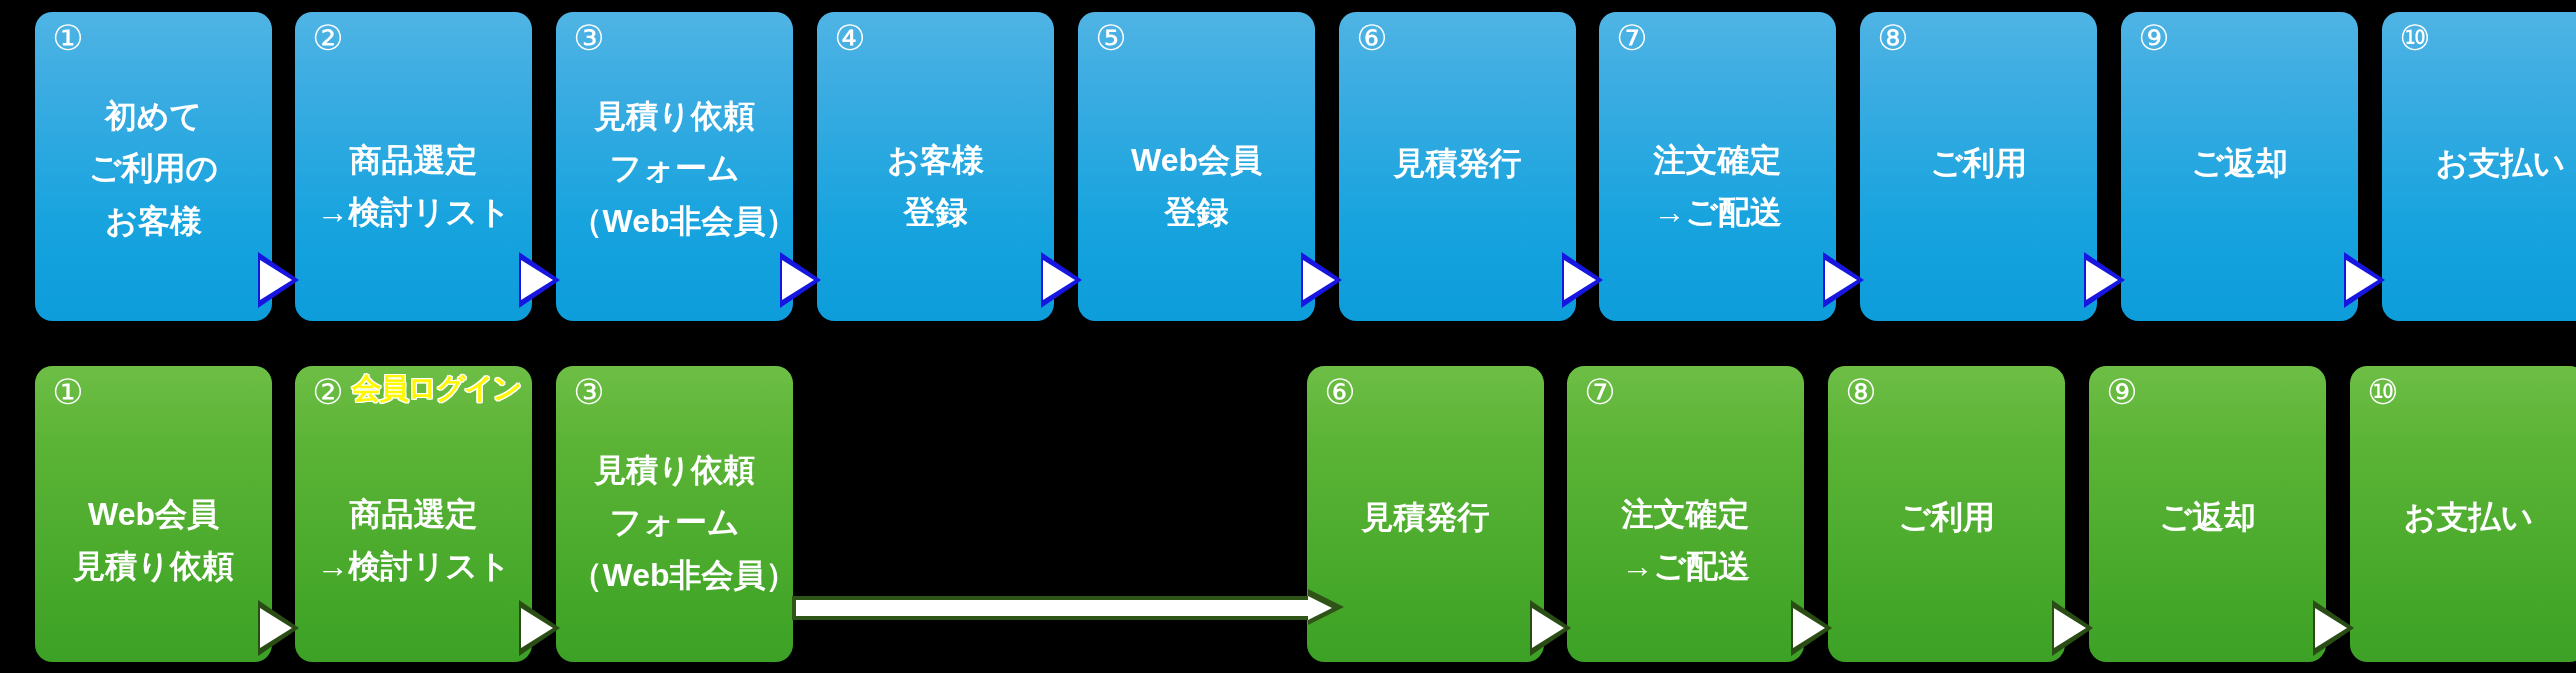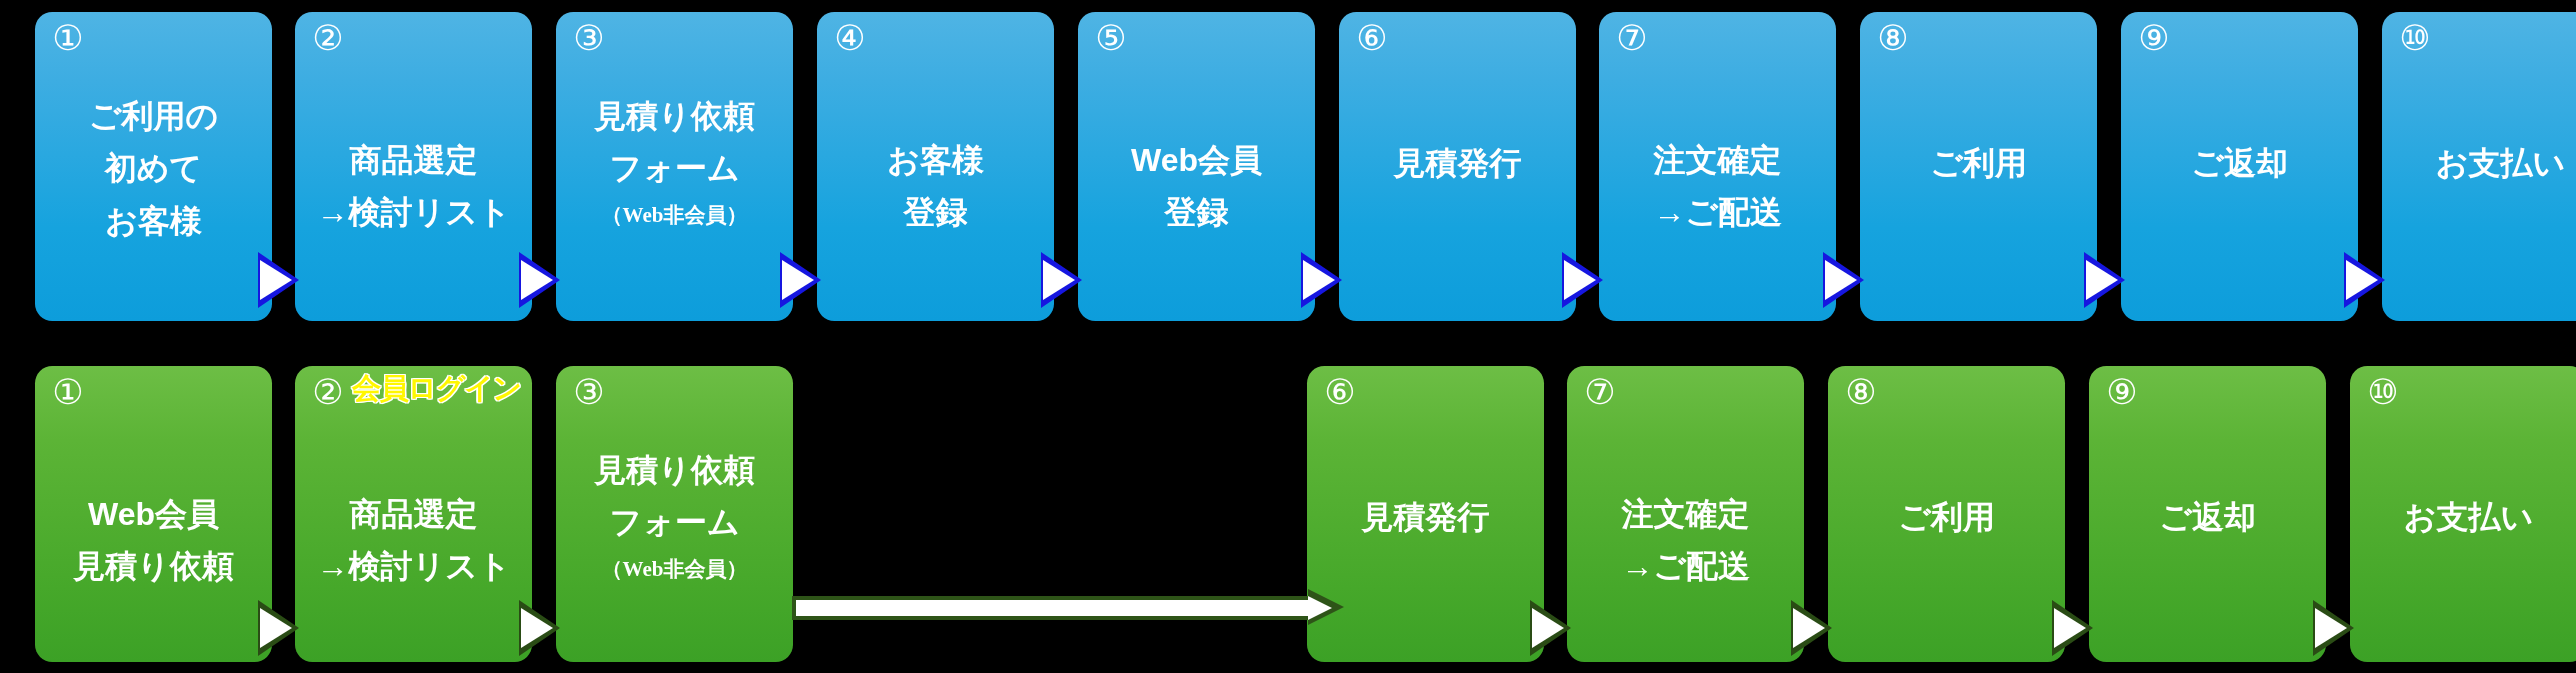--- a/index.html
+++ b/index.html
@@ -58,21 +58,21 @@
     box-sizing:border-box;
     color:#fff;
     font-weight:bold;
     font-size:32px;
     line-height:1.18;
     text-align:center;
     white-space:nowrap;
   }
   .body-text .l{display:block;margin-bottom:14.6px;}
   .body-text .l:last-child{margin-bottom:0;}
-  .body-text .sm{font-size:21px;font-family:Liberation Serif, serif;}
+  .body-text .sm{font-size:32px;}
   .body-text.center-mid{top:130px;}
   .body-text.center-one{top:133px;}
 
   
   .arrow{
     position:absolute;
     width:0;height:0;
     border-top:28px solid transparent;
     border-bottom:28px solid transparent;
     z-index:5;
@@ -122,22 +122,22 @@
 </head>
 <body>
 
 <div class="flow">
 
   <div class="row row-blue">
 
     <div class="step blue" style="left:35px;top:0;width:237px;height:309px;">
       <span class="num">①</span>
       <div class="body-text">
+        <span class="l">初めて</span>
         <span class="l">ご利用の</span>
-        <span class="l">初めて</span>
         <span class="l">お客様</span>
       </div>
     </div>
     <div class="arrow blue" style="left:258px;top:240px;">
         <span class="inner"></span>
       </div>
 
     <div class="step blue" style="left:295px;top:0;width:237px;height:309px;">
       <span class="num">②</span>
       <div class="body-text center-mid">

